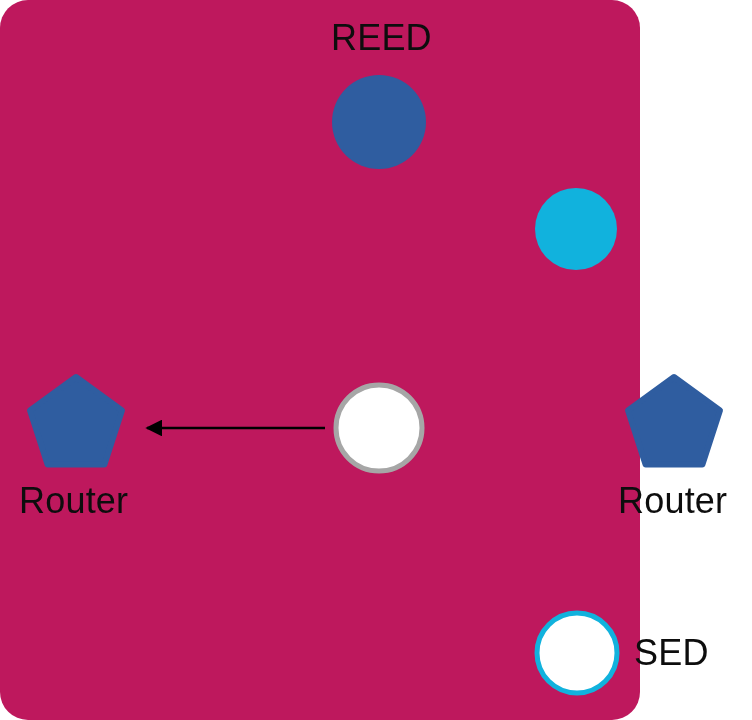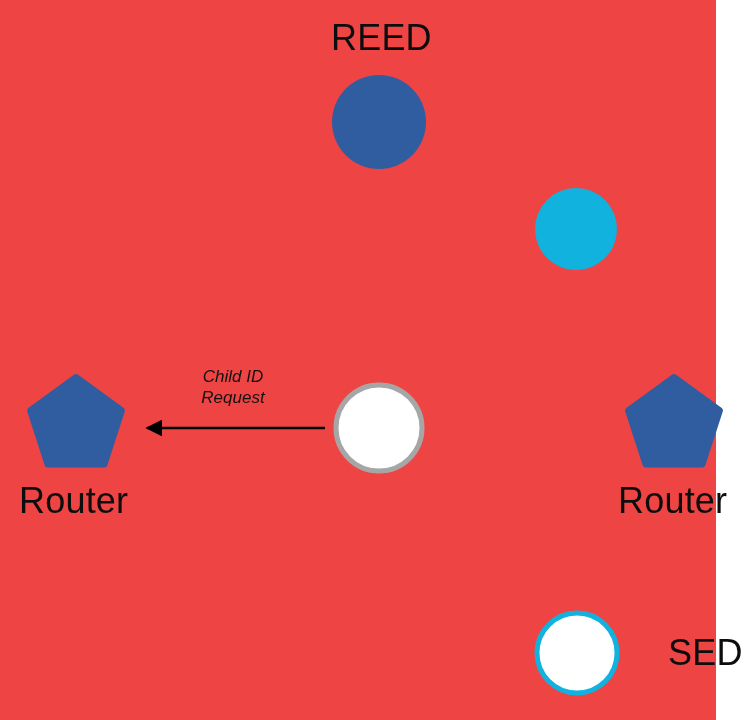--- a/index.html
+++ b/index.html
@@ -10,23 +10,24 @@
   }
   body {
     width: 752px;
     height: 720px;
     font-family: "Liberation Sans", "DejaVu Sans", sans-serif;
     color: #000000;
     overflow: hidden;
   }
   #diagram-root {
     position: relative;
-    width: 716px;
+    width: 640px;
     height: 720px;
-    background: #ef4444;
+    background: #be185d;
+    border-radius: 28px;
   }
   #diagram-svg {
     position: absolute;
     top: 0;
     left: 0;
     width: 752px;
     height: 720px;
     display: block;
   }
   .node-label {
@@ -44,21 +45,21 @@
     line-height: 21px;
     font-style: italic;
     font-weight: 400;
     color: #111111;
     text-align: center;
     white-space: pre-line;
   }
   
   #label-reed   { left: 331px; top: 20px; }
   #label-med    { left: 632px; top: 211px; }
-  #label-sed    { left: 668px; top: 635px; text-align: right; }
+  #label-sed    { left: 634px; top: 635px; text-align: right; }
   #label-router-left  { left: 19px;  top: 483px; }
   #label-router-right { left: 618px; top: 483px; }
   #label-child-id-request { left: 173px; top: 366px; width: 120px; }
 </style>
 </head>
 <body>
 
 <div id="diagram-root">
 
   <svg id="diagram-svg" viewBox="0 0 752 720" xmlns="http://www.w3.org/2000/svg">
@@ -95,16 +96,14 @@
 
   <div class="node-label" id="label-reed">REED</div>
 
 
   <div class="node-label" id="label-router-left">Router</div>
 
   <div class="node-label" id="label-router-right">Router</div>
 
   <div class="node-label" id="label-sed">SED</div>
 
-  <div class="edge-label" id="label-child-id-request">Child ID
-Request</div>
 
 </div>
 
 </body></html>

